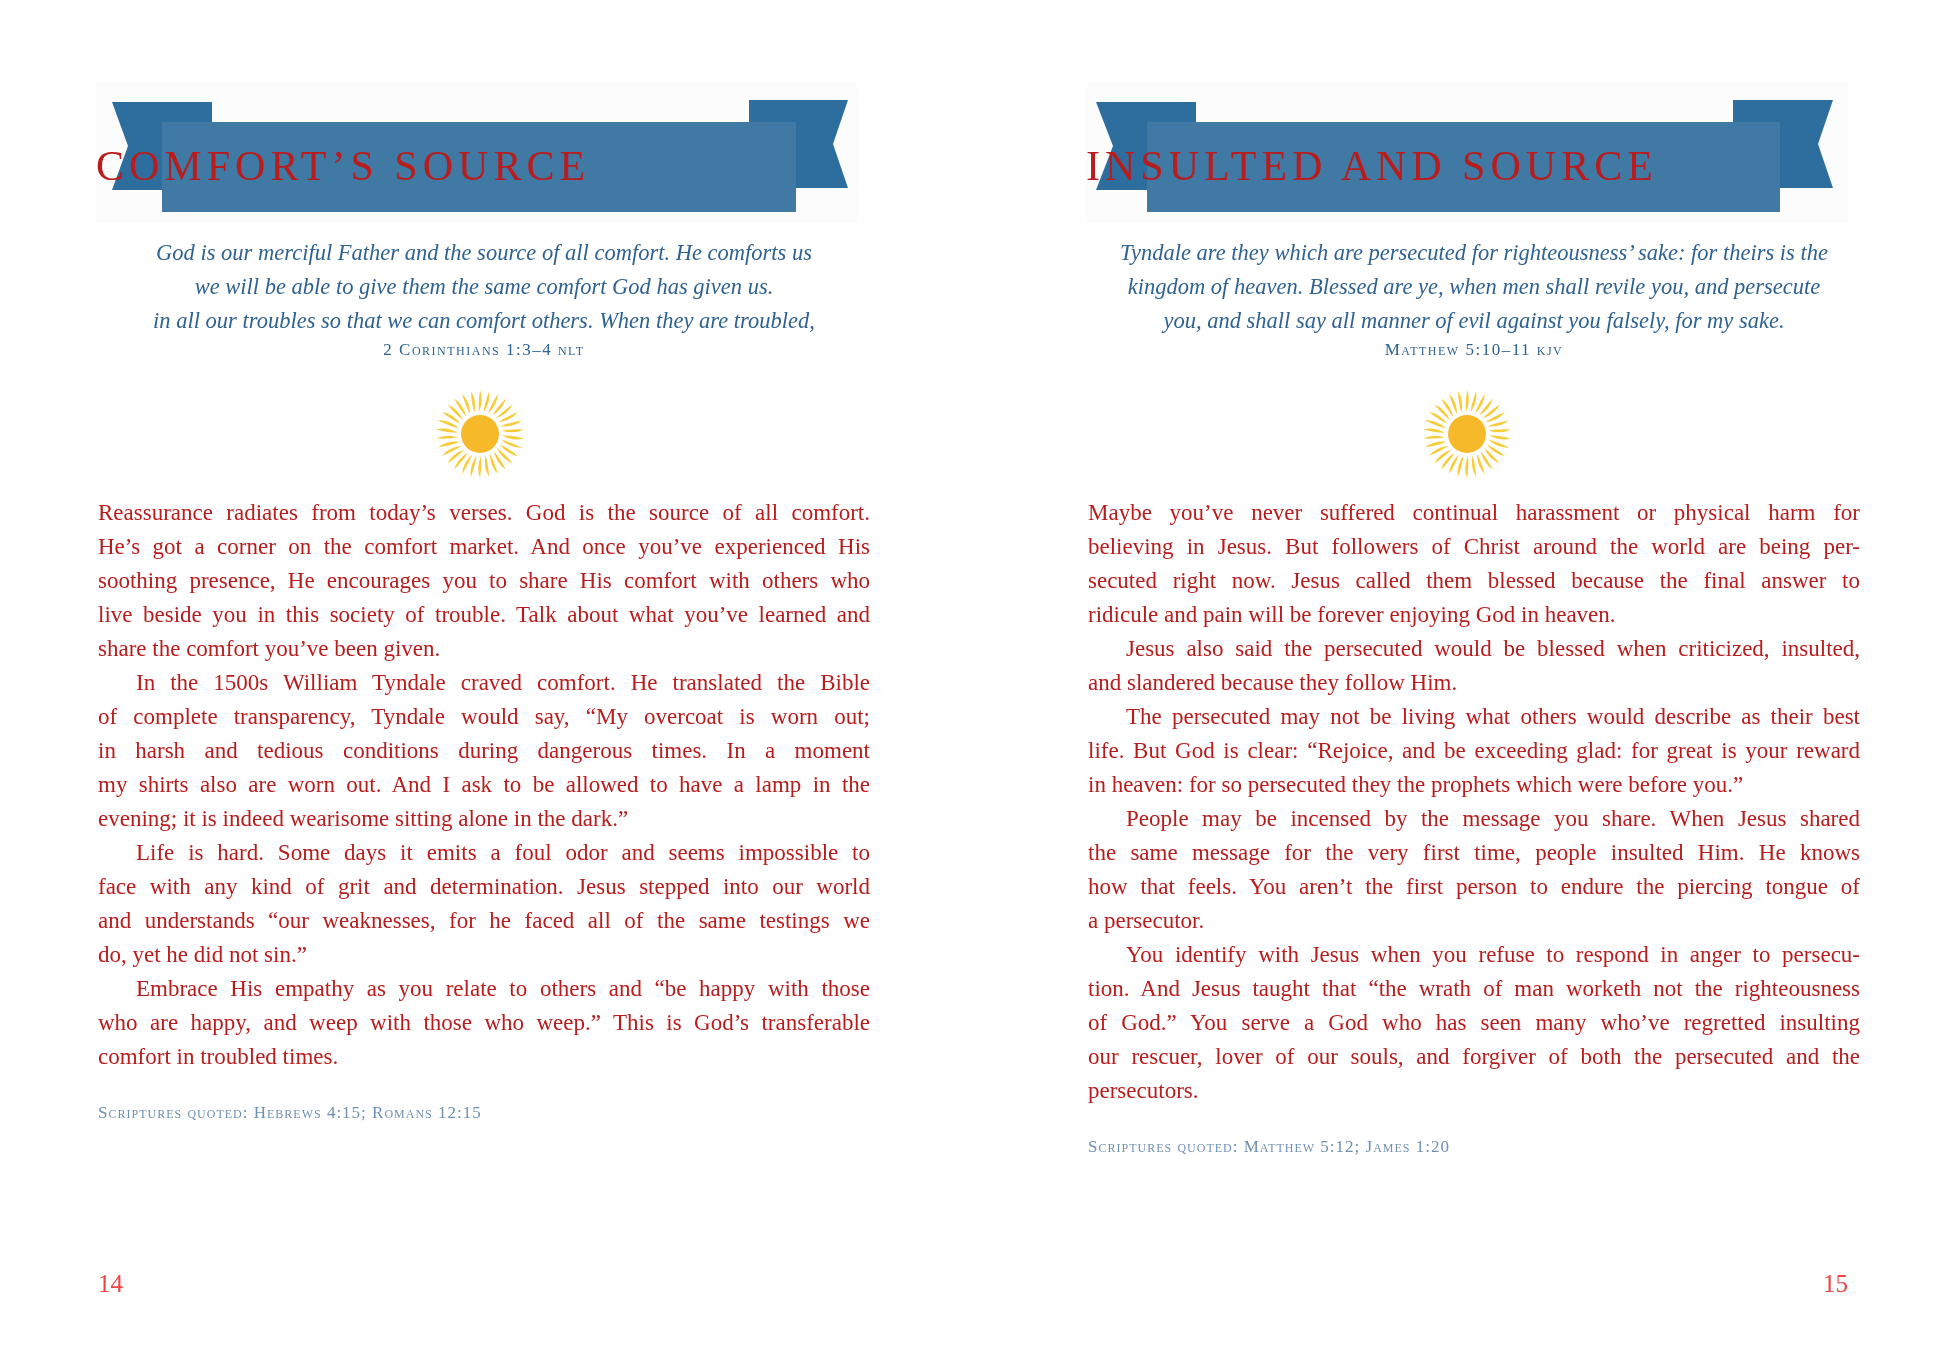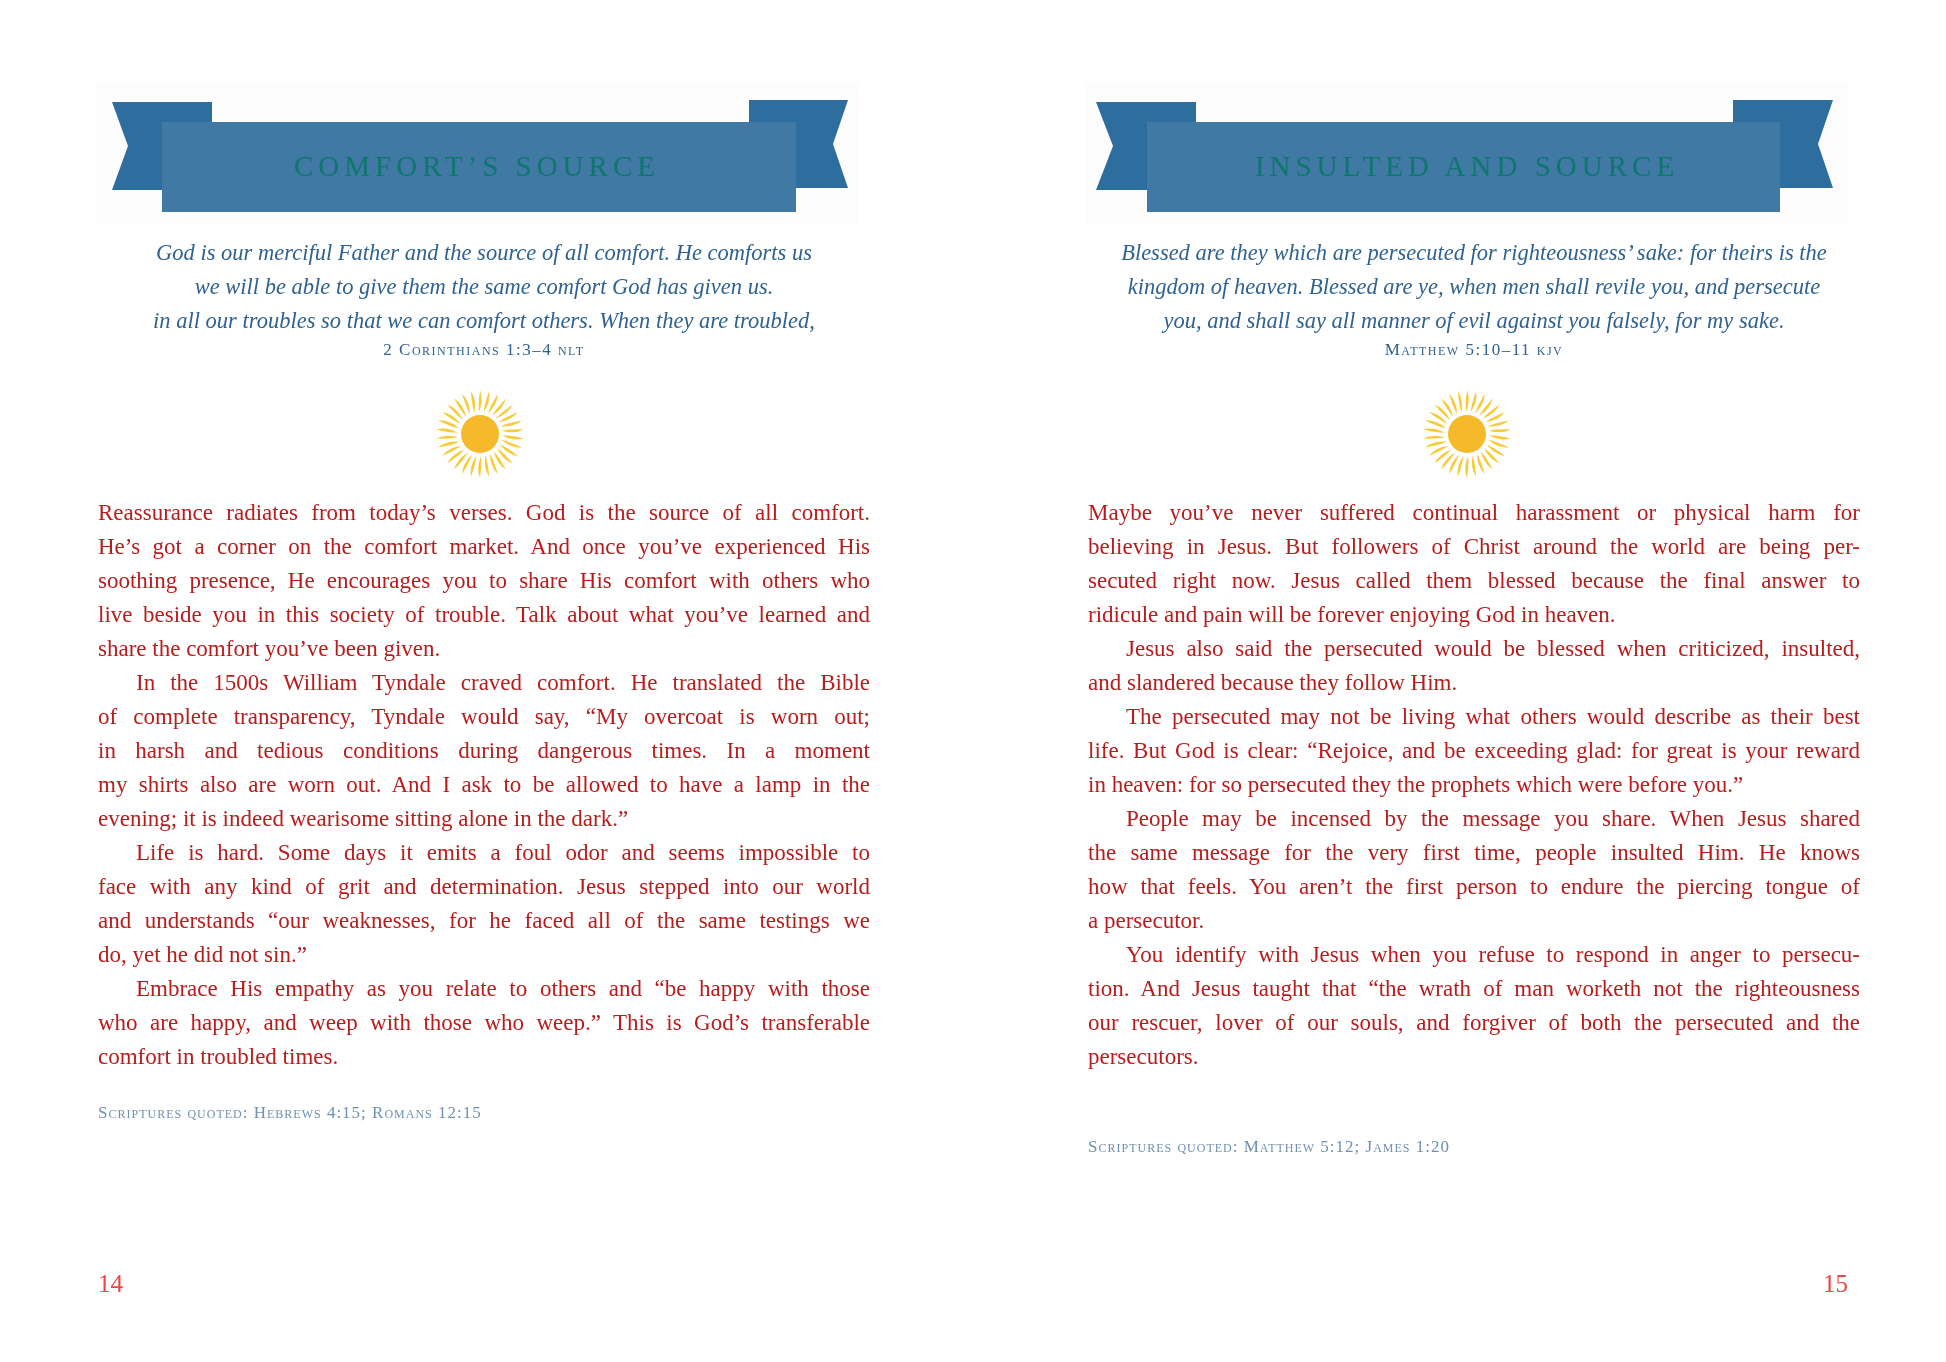--- a/index.html
+++ b/index.html
@@ -9,22 +9,22 @@
   }
   .page { position:absolute; top:0; height:1362px; }
   .page.left { left:98px; width:772px; }
   .page.right { left:1088px; width:772px; }
 
   .banner-wrap { position:absolute; top:83px; height:140px; background:#fcfcfc; }
   .page.left .banner-wrap { left:-2px; width:762px; }
   .page.right .banner-wrap { left:-2px; width:762px; }
   .banner-svg { position:absolute; left:0; top:0; }
   .banner-title {
-    position:absolute; left:0; right:0; top:63px; text-align:center;
-    color:#0f766e; font-size:29px; letter-spacing:5px; line-height:40px;
+    position:absolute; left:0; right:0; top:63px; 
+    color:#b91c1c; font-size:42px; letter-spacing:5px; line-height:40px;
     font-family:"Liberation Serif", "DejaVu Serif", serif;
   }
 
   .verse {
     position:absolute; top:236px; left:0; width:772px; text-align:center;
     font-style:italic; font-size:22.5px; line-height:34px; color:#2f6290;
   }
   .verse-ref {
     position:absolute; top:340px; left:0; width:772px; text-align:center;
     font-size:17px; letter-spacing:1.5px; color:#2f6290; font-variant:small-caps;
@@ -143,21 +143,21 @@
   <div class="banner-wrap">
     <svg class="banner-svg" width="762" height="140" viewBox="0 0 762 140">
       <polygon points="10,19 110,19 110,107 10,107 27,63" fill="#2e6e9e"></polygon>
       <polygon points="647,17 747,17 732,61 747,105 647,105" fill="#2e6e9e"></polygon>
       <rect x="61" y="39" width="633" height="90" fill="#3f79a4"></rect>
     </svg>
     <div class="banner-title">INSULTED AND SOURCE</div>
   </div>
 
   <div class="verse">
-    <div>Blessed are they which are persecuted for righteousness’ sake: for theirs is the</div>
+    <div>Tyndale are they which are persecuted for righteousness’ sake: for theirs is the</div>
     <div>kingdom of heaven. Blessed are ye, when men shall revile you, and persecute</div>
     <div>you, and shall say all manner of evil against you falsely, for my sake.</div>
   </div>
   <div class="verse-ref">Matthew 5:10–11 kjv</div>
 
   <svg class="sun" style="left:333px;" viewBox="-46 -46 92 92">
     <g fill="#f7cc3b">
       <path d="M0,-44 Q4,-34 -1,-22 Q-2,-30 0,-44Z" transform="rotate(0)"></path>
       <path d="M0,-44 Q4,-34 -1,-22 Q-2,-30 0,-44Z" transform="rotate(12)"></path>
       <path d="M0,-44 Q4,-34 -1,-22 Q-2,-30 0,-44Z" transform="rotate(24)"></path>
@@ -210,20 +210,21 @@
     </p>
     <p>
       <span class="ln" style="padding-left:38px">People may be incensed by the message you share. When Jesus shared</span>
       <span class="ln">the same message for the very first time, people insulted Him. He knows</span>
       <span class="ln">how that feels. You aren’t the first person to endure the piercing tongue of</span>
       <span class="ln last">a persecutor.</span>
     </p>
     <p>
       <span class="ln" style="padding-left:38px">You identify with Jesus when you refuse to respond in anger to persecu-</span>
       <span class="ln">tion. And Jesus taught that “the wrath of man worketh not the righteousness</span>
+      <span class="ln">of God.” You serve a God who has seen many who’ve regretted insulting</span>
       <span class="ln">our rescuer, lover of our souls, and forgiver of both the persecuted and the</span>
       <span class="ln last">persecutors.</span>
     </p>
   </div>
 
   <div class="scriptures">Scriptures quoted: Matthew 5:12; James 1:20</div>
   <div class="page-num">15</div>
 </div>
 
 </body></html>

